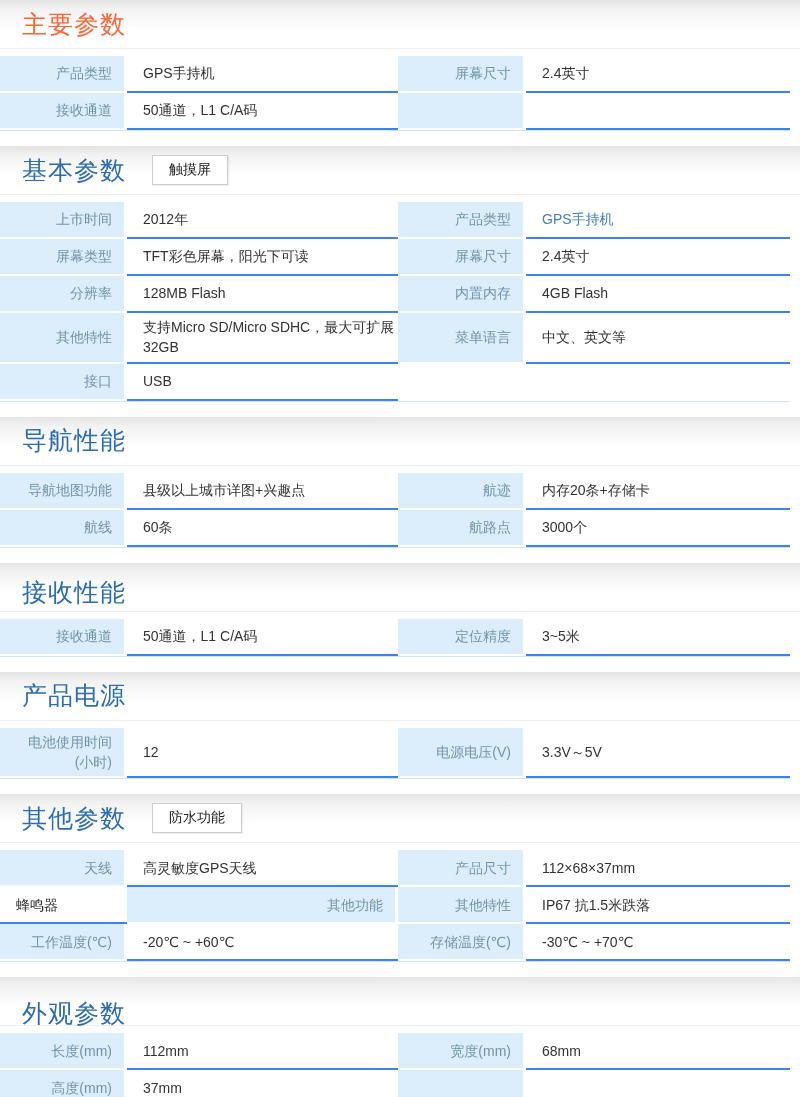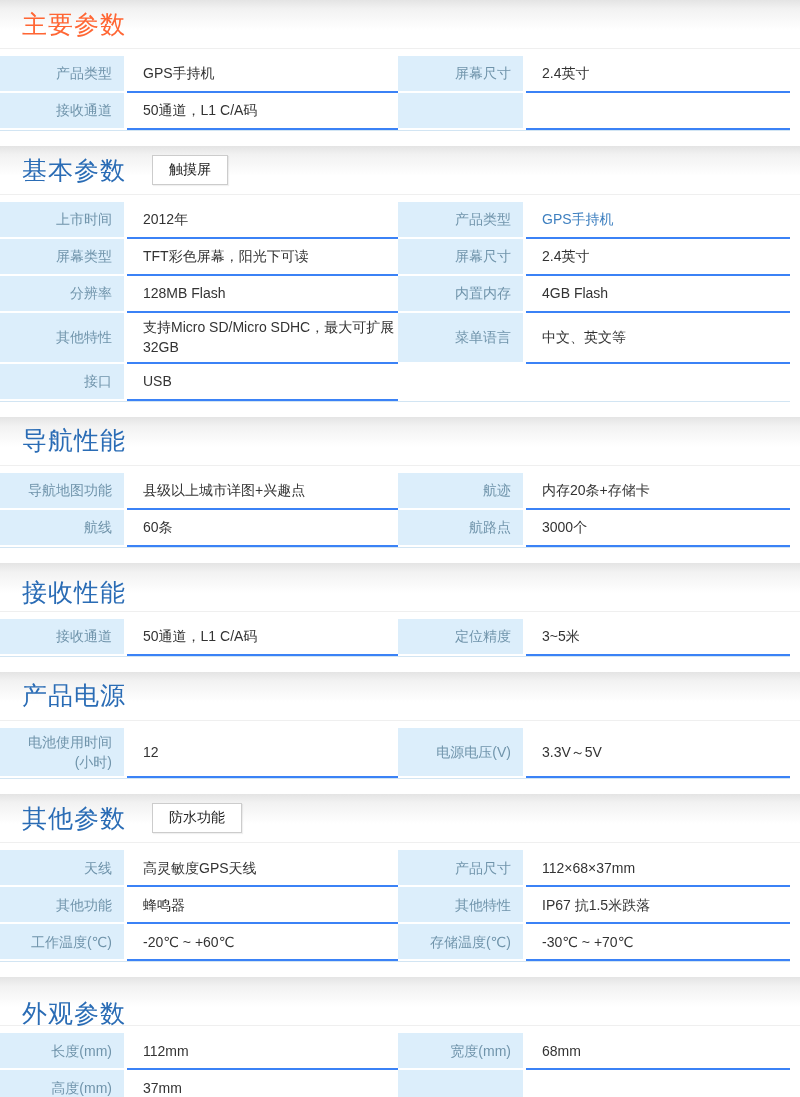--- a/index.html
+++ b/index.html
@@ -180,22 +180,22 @@
   <section class="spec-section">
     <div class="sec-header">
       <h2 class="sec-title" style="color: rgb(42, 108, 181);">其他参数</h2>
       <span class="feature-tag">防水功能</span>
     </div>
     <div class="spec-table">
         <div class="cell label">天线</div>
         <div class="cell value">高灵敏度GPS天线</div>
         <div class="cell label">产品尺寸</div>
         <div class="cell value">112×68×37mm</div>
+        <div class="cell value">蜂鸣器</div>
         <div class="cell label">其他功能</div>
-        <div class="cell value">蜂鸣器</div>
         <div class="cell label">其他特性</div>
         <div class="cell value">IP67 抗1.5米跌落</div>
         <div class="cell label">工作温度(℃)</div>
         <div class="cell value">-20℃ ~ +60℃</div>
         <div class="cell label">存储温度(℃)</div>
         <div class="cell value">-30℃ ~ +70℃</div>
       </div>
   </section>
 
   <section class="spec-section">

